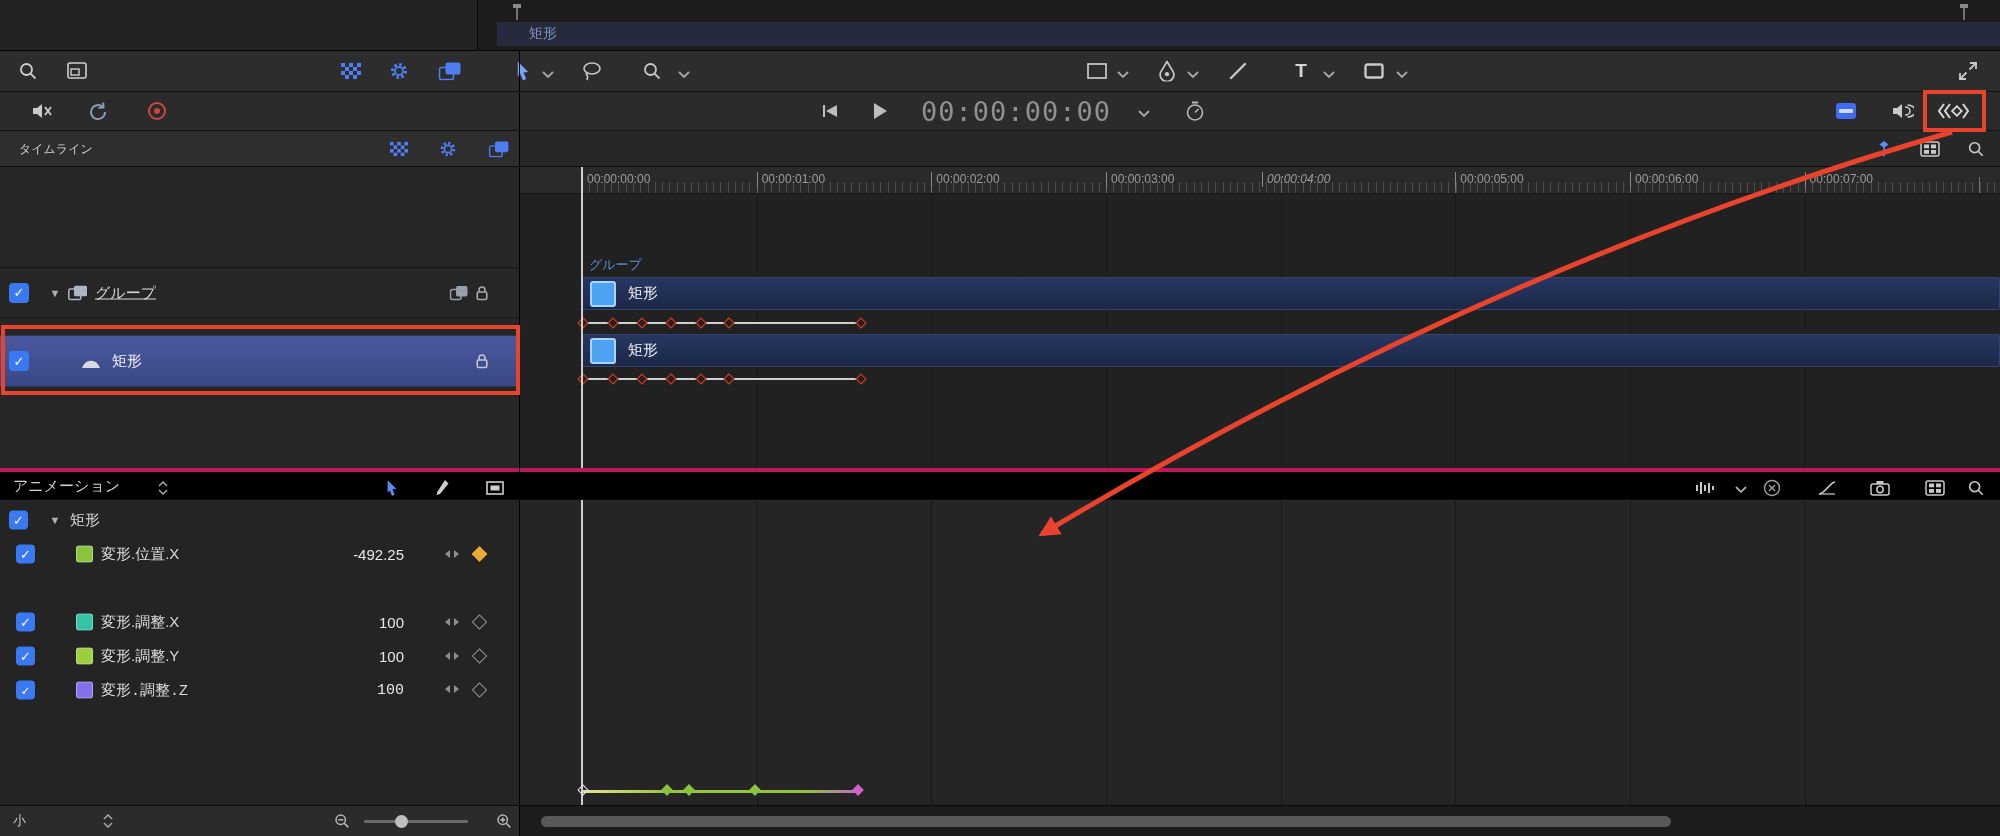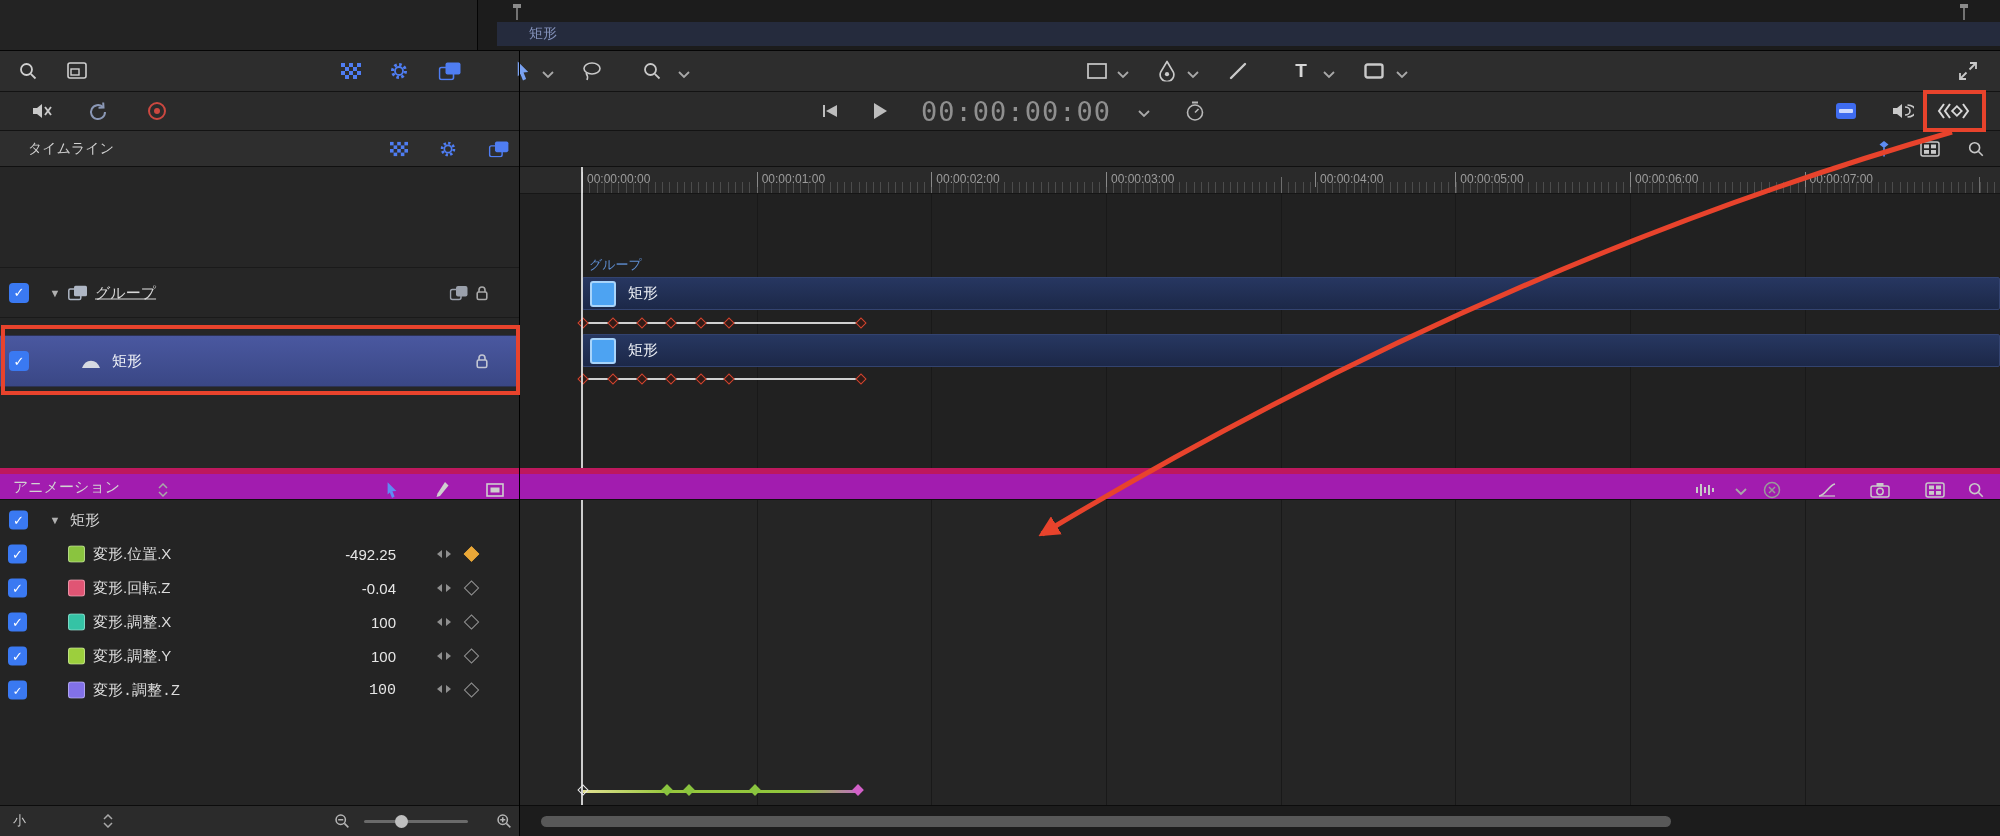--- a/index.html
+++ b/index.html
@@ -17,21 +17,21 @@
   .tab-label{position:absolute;left:32px;top:50%;transform:translateY(-50%);font-size:14px;color:#8492ba}
 
   
   .toolbar{left:0;top:51px;width:2000px;height:41px;background:#2d2d2d;border-bottom:1px solid #131313}
   
   .transport{left:0;top:92px;width:2000px;height:39px;background:#2b2b2b;border-bottom:1px solid #131313}
   .timecode{position:absolute;left:1016px;top:50%;transform:translate(-50%,-50%);font-family:"DejaVu Sans Mono",monospace;font-size:27px;color:#8f8f8f;letter-spacing:1px}
 
   
   .tl-header{left:0;top:131px;width:519px;height:36px;background:#2e2e2e;border-bottom:1px solid #101010}
-  .tl-header-title{position:absolute;left:28px;top:50%;transform:translateY(-50%);font-size:14px;color:#d2d2d2}
+  .tl-header-title{position:absolute;left:19px;top:50%;transform:translateY(-50%);font-size:12px;color:#d2d2d2}
   .tl-options{left:519px;top:131px;width:1481px;height:36px;background:#272727;border-bottom:1px solid #101010}
 
   
   .ruler{left:519px;top:167px;width:1481px;height:27px;background:#2a2a2a;border-bottom:1px solid #161616}
   .ruler::before{content:"";position:absolute;left:63px;right:0;bottom:0;height:11px;
      background:repeating-linear-gradient(90deg,#4c4c4c 0 1px,transparent 1px 7.28px)}
   .ruler::after{content:"";position:absolute;left:63px;right:0;bottom:0;height:16px;
      background:repeating-linear-gradient(90deg,#6e6e6e 0 1px,transparent 1px 174.66px)}
   .ruler-label{position:absolute;top:5px;height:15px;line-height:15px;font-size:12px;color:#9c9c9c;
      border-left:1px solid #8a8a8a;padding-left:4px;white-space:nowrap;z-index:2}
@@ -56,27 +56,27 @@
   .gridline{position:absolute;top:0;bottom:0;width:1px;background:#191919}
   .group-track-label{position:absolute;left:70px;top:62px;font-size:13px;color:#5f8fd4}
   .track-bar{position:absolute;left:63px;right:0;height:33px;background:linear-gradient(#273761,#1c2848);
      border:1px solid #33436f;border-radius:2px;display:flex;align-items:center;z-index:1}
   .track-thumb{width:26px;height:26px;margin-left:7px;background:#4da3f2;border:2px solid #a8d4fa;border-radius:3px;flex:none}
   .track-label{margin-left:12px;font-size:15px;color:#eef1f6;white-space:nowrap}
   .kf-line{position:absolute;height:2px;background:#d0d0d0;z-index:2}
   .kf-diamond{position:absolute;width:8px;height:8px;transform:rotate(45deg);border:1.5px solid #d4452f;background:#301b17;z-index:3}
 
   
-  .anim-header{left:0;top:468px;width:2000px;height:32px;background:#a21caf;border-top:6px solid #be185d;border-bottom:1px solid #0f0f0f;z-index:4}
+  .anim-header{left:0;top:468px;width:2000px;height:32px;background:#000000;border-top:4px solid #be185d;border-bottom:1px solid #0f0f0f;z-index:4}
   .anim-title{position:absolute;left:13px;top:50%;transform:translateY(-50%);font-size:15px;color:#d2d2d2}
 
   
   .anim-list{left:0;top:500px;width:519px;height:305px;background:#242424}
   .tree-row{position:absolute;left:0;top:5px;width:519px;height:30px}
-  .prop-row{position:absolute;left:0;width:519px;height:34px}
+  .prop-row{position:absolute;left:8px;width:519px;height:34px}
   .prop-check{position:absolute;left:8px;top:50%;transform:translateY(-50%);width:19px;height:19px}
   .prop-swatch{position:absolute;left:68px;top:50%;transform:translateY(-50%);width:17px;height:17px;border-radius:3px;border:1px solid rgba(255,255,255,.35)}
   .prop-label{position:absolute;left:93px;top:50%;transform:translateY(-50%);font-size:15px;color:#dcdcdc;white-space:nowrap}
   .prop-value{position:absolute;left:276px;width:120px;top:50%;transform:translateY(-50%);text-align:right;font-size:15px;color:#e6e6e6}
   .prop-nav{position:absolute;left:436px;top:50%;transform:translateY(-50%)}
   .prop-diamond{position:absolute;left:466px;top:50%;transform:translateY(-50%) rotate(45deg);width:11px;height:11px;border:1.5px solid #909090;background:transparent}
   .prop-diamond.filled{background:#eaa838;border-color:#eaa838}
 
   
   .curve-area{left:519px;top:500px;width:1481px;height:305px;background:#252525;overflow:hidden}
@@ -374,21 +374,21 @@
           <line x1="12.8" y1="12.8" x2="17.5" y2="17.5" stroke="#c9c9c9" stroke-width="1.8"></line>
         </svg>
     </span>
   </div>
 
   <div class="abs ruler">
       <span class="ruler-label" style="left: 63px;">00:00:00:00</span>
       <span class="ruler-label" style="left: 237.66px;">00:00:01:00</span>
       <span class="ruler-label" style="left: 412.32px;">00:00:02:00</span>
       <span class="ruler-label" style="left: 586.98px;">00:00:03:00</span>
-      <span class="ruler-label" style="left: 796px;">00:00:04:00</span>
+      <span class="ruler-label" style="left: 743px; font-style: italic;">00:00:04:00</span>
       <span class="ruler-label" style="left: 936.3px;">00:00:05:00</span>
       <span class="ruler-label" style="left: 1110.96px;">00:00:06:00</span>
       <span class="ruler-label" style="left: 1285.62px;">00:00:07:00</span>
     </div>
 
   <div class="abs left-list">
 
     <div class="panel-row row-group">
       <span class="checkbox row-check"></span>
       <span class="disclosure" style="left:55px"></span>
@@ -552,31 +552,20 @@
   <div class="prop-row" style="top: 37px;">
         <span class="checkbox prop-check"></span>
         <span class="prop-swatch" style="background: rgb(138, 196, 63);"></span>
         <span class="prop-label">変形.位置.X</span>
         <span class="prop-value">-492.25</span>
         <span class="prop-nav"><svg width="16" height="10" viewBox="0 0 16 10">
             <path d="M6 1 L1 5 L6 9 z" fill="#8f8f8f"></path>
             <path d="M10 1 L15 5 L10 9 z" fill="#8f8f8f"></path>
           </svg></span>
         <span class="prop-diamond filled"></span>
-      </div>
-      <div class="prop-row" style="top: 71px;">
-        <span class="checkbox prop-check"></span>
-        <span class="prop-swatch" style="background: rgb(224, 85, 116);"></span>
-        <span class="prop-label">変形.回転.Z</span>
-        <span class="prop-value">-0.04</span>
-        <span class="prop-nav"><svg width="16" height="10" viewBox="0 0 16 10">
-            <path d="M6 1 L1 5 L6 9 z" fill="#8f8f8f"></path>
-            <path d="M10 1 L15 5 L10 9 z" fill="#8f8f8f"></path>
-          </svg></span>
-        <span class="prop-diamond"></span>
       </div>
       <div class="prop-row" style="top: 105px;">
         <span class="checkbox prop-check"></span>
         <span class="prop-swatch" style="background: rgb(53, 195, 165);"></span>
         <span class="prop-label">変形.調整.X</span>
         <span class="prop-value">100</span>
         <span class="prop-nav"><svg width="16" height="10" viewBox="0 0 16 10">
             <path d="M6 1 L1 5 L6 9 z" fill="#8f8f8f"></path>
             <path d="M10 1 L15 5 L10 9 z" fill="#8f8f8f"></path>
           </svg></span>

